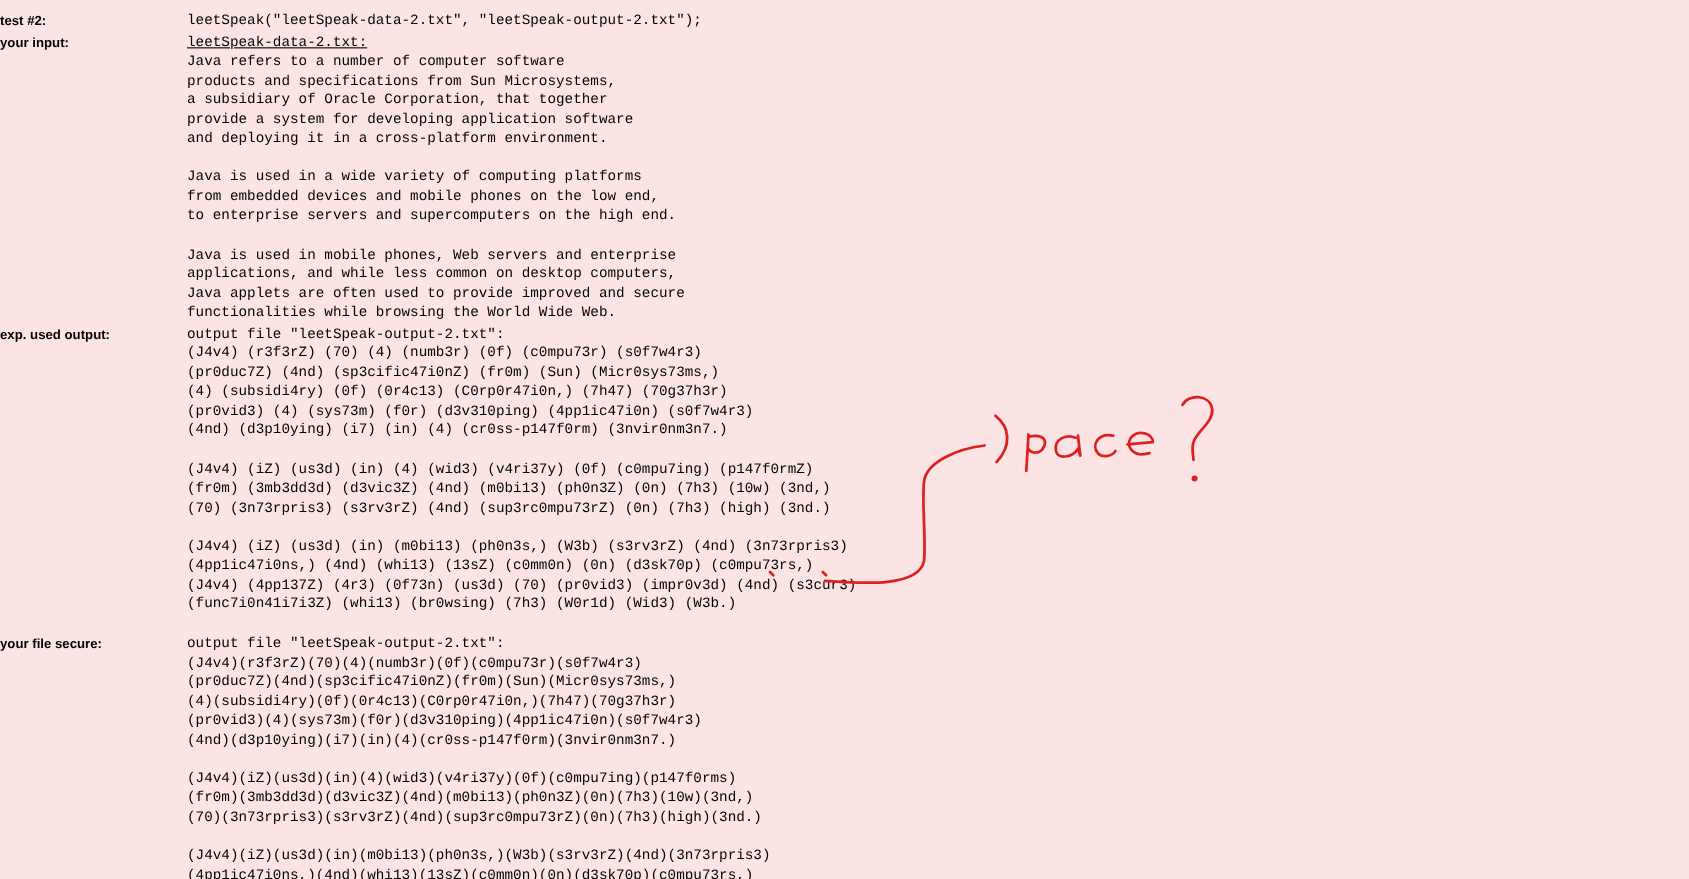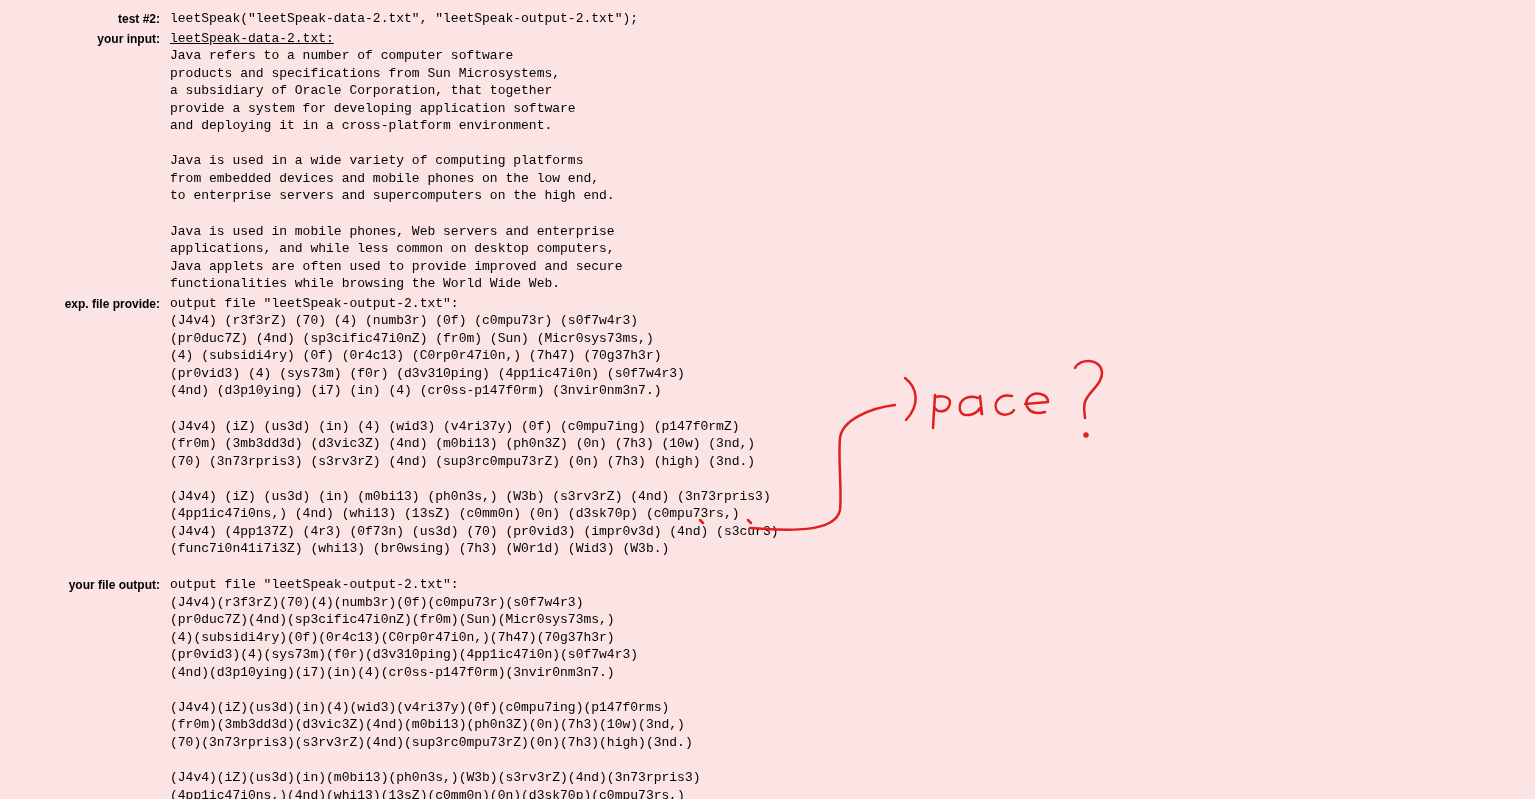--- a/index.html
+++ b/index.html
@@ -16,21 +16,21 @@
       position: relative;
       width: 1535px;
     }
     .row {
       display: flex;
       align-items: flex-start;
       margin-bottom: 2px;
     }
     .label {
       width: 170px;
-      text-align: right;
+      text-align: left;
       font-family: Arial, Helvetica, sans-serif;
       font-weight: bold;
       font-size: 12px;
       padding-right: 10px;
       padding-top: 1px;
       flex-shrink: 0;
     }
     .value {
       white-space: pre;
       font-family: "Lucida Console", Monaco, "Courier New", monospace;
@@ -75,21 +75,21 @@
 
 Java is used in mobile phones, Web servers and enterprise
 applications, and while less common on desktop computers,
 Java applets are often used to provide improved and secure
 functionalities while browsing the World Wide Web.</span></div>
   </div>
 </div>
 
 <div class="section">
   <div class="row">
-    <div class="label">exp. file provide:</div>
+    <div class="label">exp. used output:</div>
     <div class="value"><span>output file "leetSpeak-output-2.txt":</span>
 <span>(J4v4) (r3f3rZ) (70) (4) (numb3r) (0f) (c0mpu73r) (s0f7w4r3)
 (pr0duc7Z) (4nd) (sp3cific47i0nZ) (fr0m) (Sun) (Micr0sys73ms,)
 (4) (subsidi4ry) (0f) (0r4c13) (C0rp0r47i0n,) (7h47) (70g37h3r)
 (pr0vid3) (4) (sys73m) (f0r) (d3v310ping) (4pp1ic47i0n) (s0f7w4r3)
 (4nd) (d3p10ying) (i7) (in) (4) (cr0ss-p147f0rm) (3nvir0nm3n7.)
 
 (J4v4) (iZ) (us3d) (in) (4) (wid3) (v4ri37y) (0f) (c0mpu7ing) (p147f0rmZ)
 (fr0m) (3mb3dd3d) (d3vic3Z) (4nd) (m0bi13) (ph0n3Z) (0n) (7h3) (10w) (3nd,)
 (70) (3n73rpris3) (s3rv3rZ) (4nd) (sup3rc0mpu73rZ) (0n) (7h3) (high) (3nd.)
@@ -97,21 +97,21 @@
 (J4v4) (iZ) (us3d) (in) (m0bi13) (ph0n3s,) (W3b) (s3rv3rZ) (4nd) (3n73rpris3)
 (4pp1ic47i0ns,) (4nd) (whi13) (13sZ) (c0mm0n) (0n) (d3sk70p) (c0mpu73rs,)
 (J4v4) (4pp137Z) (4r3) (0f73n) (us3d) (70) (pr0vid3) (impr0v3d) (4nd) (s3cur3)
 (func7i0n41i7i3Z) (whi13) (br0wsing) (7h3) (W0r1d) (Wid3) (W3b.)</span>
 </div>
   </div>
 </div>
 
 <div class="section" style="margin-top:18px;">
   <div class="row">
-    <div class="label">your file output:</div>
+    <div class="label">your file secure:</div>
     <div class="value"><span>output file "leetSpeak-output-2.txt":</span>
 <span>(J4v4)(r3f3rZ)(70)(4)(numb3r)(0f)(c0mpu73r)(s0f7w4r3)
 (pr0duc7Z)(4nd)(sp3cific47i0nZ)(fr0m)(Sun)(Micr0sys73ms,)
 (4)(subsidi4ry)(0f)(0r4c13)(C0rp0r47i0n,)(7h47)(70g37h3r)
 (pr0vid3)(4)(sys73m)(f0r)(d3v310ping)(4pp1ic47i0n)(s0f7w4r3)
 (4nd)(d3p10ying)(i7)(in)(4)(cr0ss-p147f0rm)(3nvir0nm3n7.)
 
 (J4v4)(iZ)(us3d)(in)(4)(wid3)(v4ri37y)(0f)(c0mpu7ing)(p147f0rms)
 (fr0m)(3mb3dd3d)(d3vic3Z)(4nd)(m0bi13)(ph0n3Z)(0n)(7h3)(10w)(3nd,)
 (70)(3n73rpris3)(s3rv3rZ)(4nd)(sup3rc0mpu73rZ)(0n)(7h3)(high)(3nd.)

